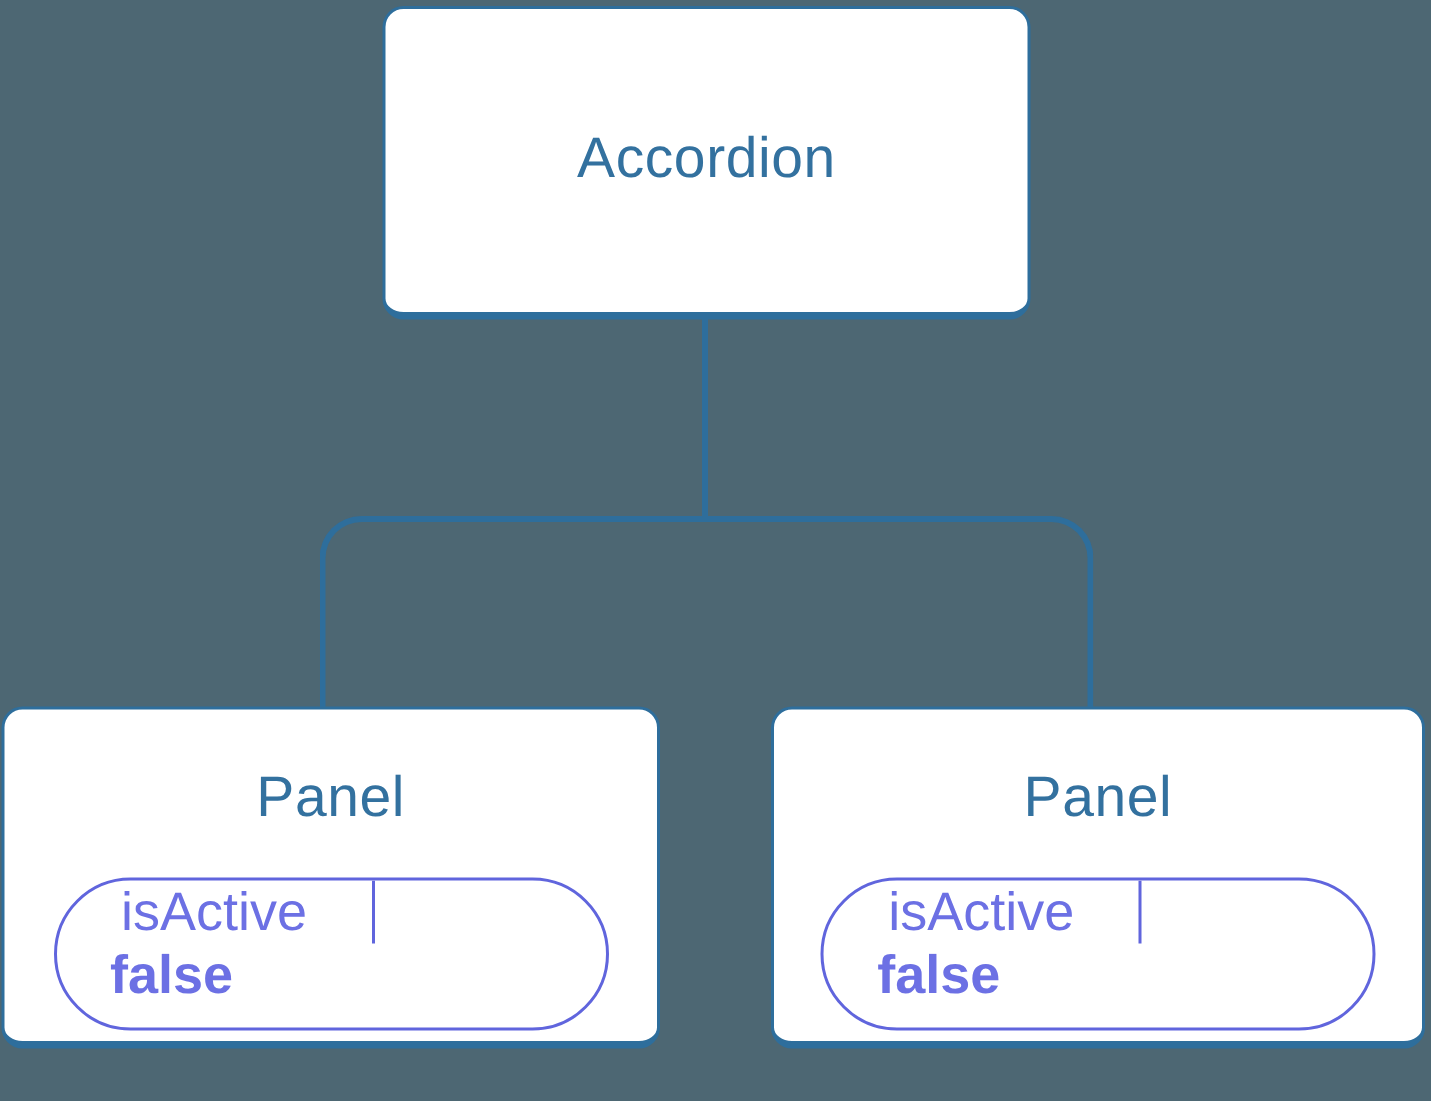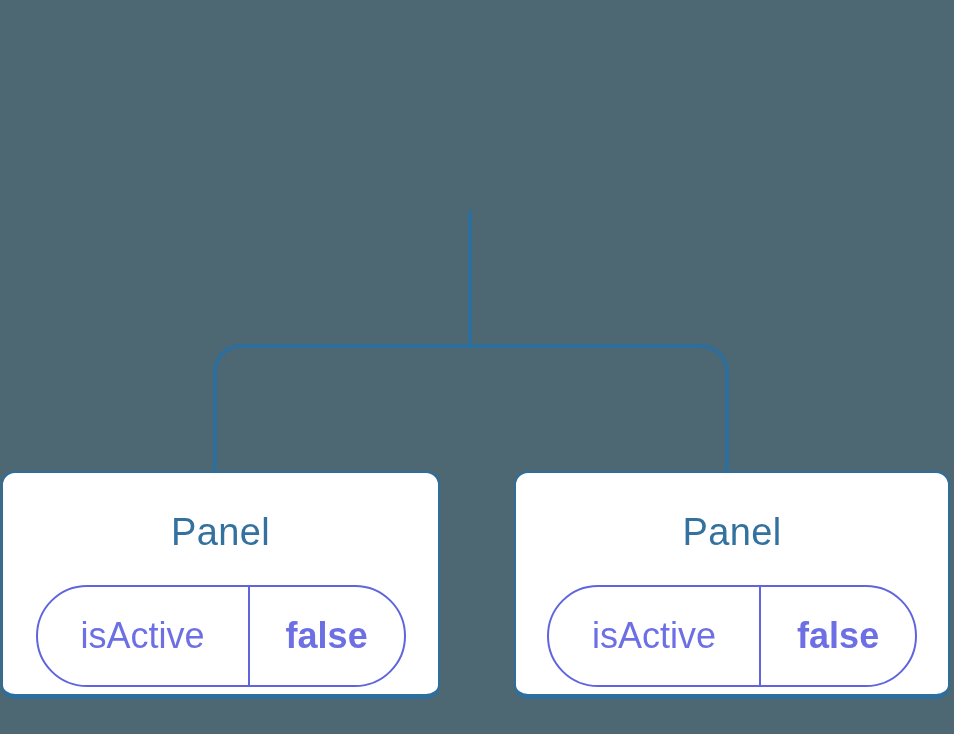--- a/index.html
+++ b/index.html
@@ -72,40 +72,44 @@
   .pill {
     box-sizing: border-box;
     margin-top: 30px;
     width: 370px;
     height: 102px;
     border: 2px solid var(--prop-border, #6065DD);
     border-radius: 52px;
     display: flex;
     background: var(--node-fill, #ffffff);
     overflow: hidden;
+    flex-direction: column;
   }
   .pill-cell {
     display: flex;
     align-items: center;
     justify-content: center;
     font-size: 36px;
     color: var(--prop-text, #6C70E4);
     box-sizing: border-box;
   }
   .pill-name {
     width: 58%;
     border-right: 2px solid var(--prop-border, #6065DD);
   }
   .pill-value { width: 42%; font-weight: bold; }
 </style>
 </head>
 <body>
 
 <div class="stage">
 
+  <div class="node root-node">
+    <div class="node-label">Accordion</div>
+  </div>
 
   <div class="stem"></div>
   <div class="bracket"></div>
 
   <div class="node panel-node panel-left">
     <div class="node-label">Panel</div>
     <div class="pill">
       <div class="pill-cell pill-name">isActive</div>
       <div class="pill-cell pill-value">false</div>
     </div>

